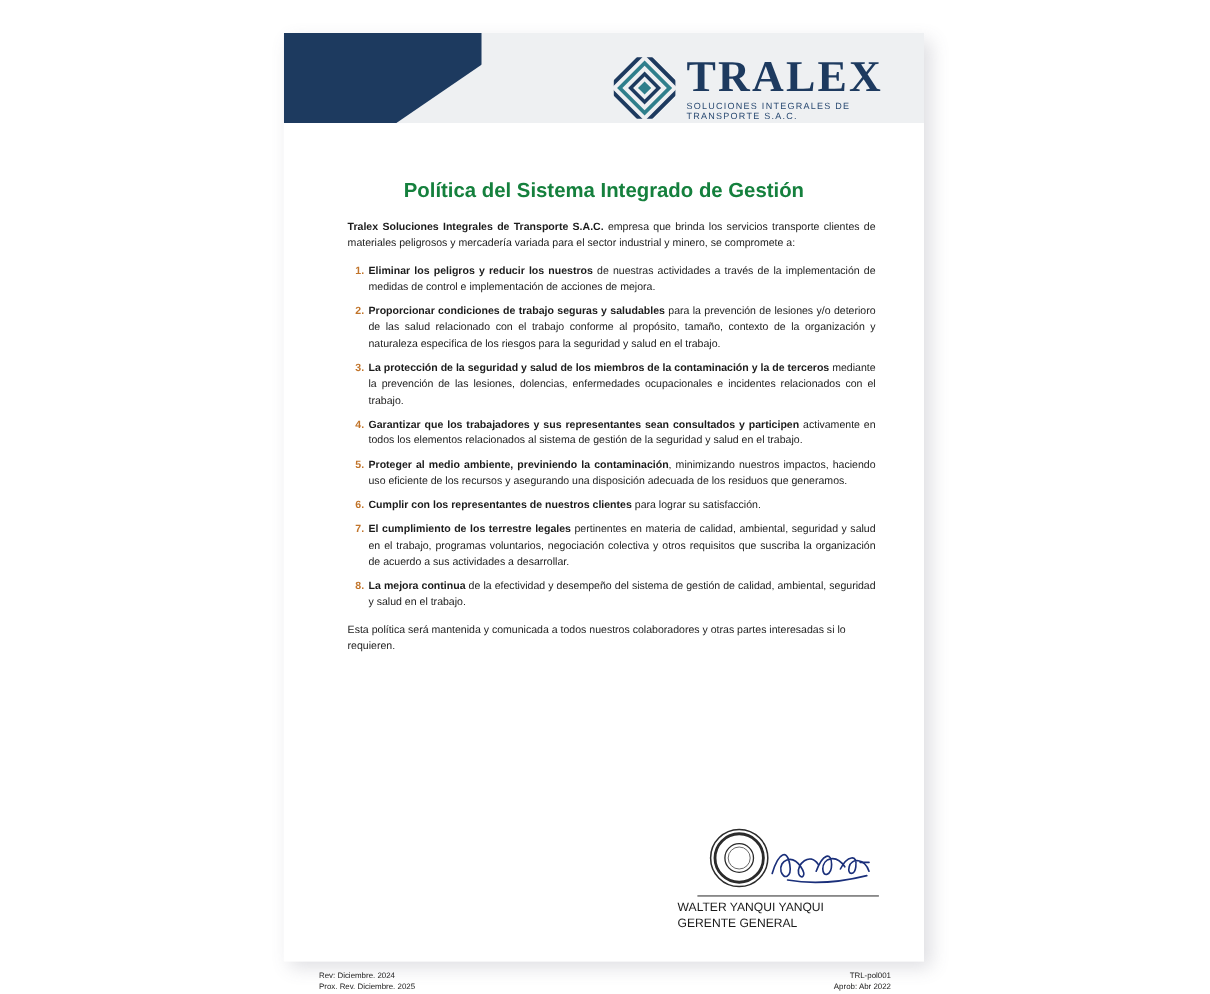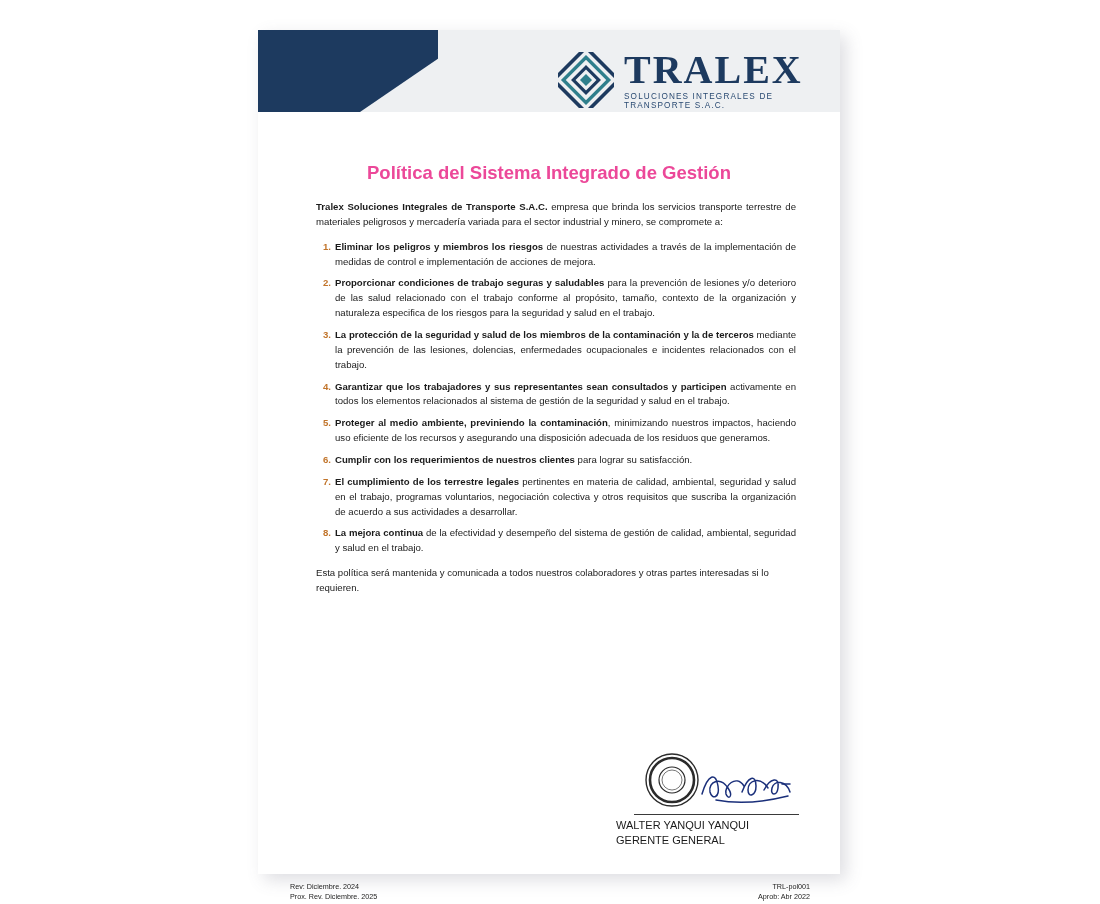--- a/index.html
+++ b/index.html
@@ -95,21 +95,21 @@
     background: #ffffff;
   }
   .doc-title {
     position: absolute;
     left: 0;
     top: 50px;
     width: 582px;
     text-align: center;
     font-size: 18.5px;
     font-weight: bold;
-    color: #ec4899;
+    color: #15803d;
   }
   .content {
     position: absolute;
     left: 58px;
     top: 88px;
     width: 480px;
     font-size: 9.6px;
     color: #1b1b1b;
     line-height: 1.55;
     text-align: justify;
@@ -243,41 +243,41 @@
       </div>
     </div>
 
     <div class="doc-body">
 
       <div class="doc-title">Política del Sistema Integrado de Gestión</div>
 
       <div class="content">
 
         <p class="intro">
-          <span class="em">Tralex Soluciones Integrales de Transporte S.A.C.</span><span> empresa que brinda los servicios transporte terrestre de materiales peligrosos y mercadería variada para el sector industrial y minero, se compromete a:</span>
+          <span class="em">Tralex Soluciones Integrales de Transporte S.A.C.</span><span> empresa que brinda los servicios transporte clientes de materiales peligrosos y mercadería variada para el sector industrial y minero, se compromete a:</span>
         </p>
 
         <ol class="commitments">
           <li>
-            <span class="lead">Eliminar los peligros y miembros los riesgos</span><span> de nuestras actividades a través de la implementación de medidas de control e implementación de acciones de mejora.</span>
+            <span class="lead">Eliminar los peligros y reducir los nuestros</span><span> de nuestras actividades a través de la implementación de medidas de control e implementación de acciones de mejora.</span>
           </li>
           <li>
             <span class="lead">Proporcionar condiciones de trabajo seguras y saludables</span><span> para la prevención de lesiones y/o deterioro de las salud relacionado con el trabajo conforme al propósito, tamaño, contexto de la organización y naturaleza especifica de los riesgos para la seguridad y salud en el trabajo.</span>
           </li>
           <li>
             <span class="lead">La protección de la seguridad y salud de los miembros de la contaminación y la de terceros</span><span> mediante la prevención de las lesiones, dolencias, enfermedades ocupacionales e incidentes relacionados con el trabajo.</span>
           </li>
           <li>
             <span class="lead">Garantizar que los trabajadores y sus representantes sean consultados y participen</span><span> activamente en todos los elementos relacionados al sistema de gestión de la seguridad y salud en el trabajo.</span>
           </li>
           <li>
             <span class="lead">Proteger al medio ambiente, previniendo la contaminación</span><span>, minimizando nuestros impactos, haciendo uso eficiente de los recursos y asegurando una disposición adecuada de los residuos que generamos.</span>
           </li>
           <li>
-            <span class="lead">Cumplir con los requerimientos de nuestros clientes</span><span> para lograr su satisfacción.</span>
+            <span class="lead">Cumplir con los representantes de nuestros clientes</span><span> para lograr su satisfacción.</span>
           </li>
           <li>
             <span class="lead">El cumplimiento de los terrestre legales</span><span> pertinentes en materia de calidad, ambiental, seguridad y salud en el trabajo, programas voluntarios, negociación colectiva y otros requisitos que suscriba la organización de acuerdo a sus actividades a desarrollar.</span>
           </li>
           <li>
             <span class="lead">La mejora continua</span><span> de la efectividad y desempeño del sistema de gestión de calidad, ambiental, seguridad y salud en el trabajo.</span>
           </li>
         </ol>
 
         <p class="closing">Esta política será mantenida y comunicada a todos nuestros colaboradores y otras partes interesadas si lo requieren.</p>

